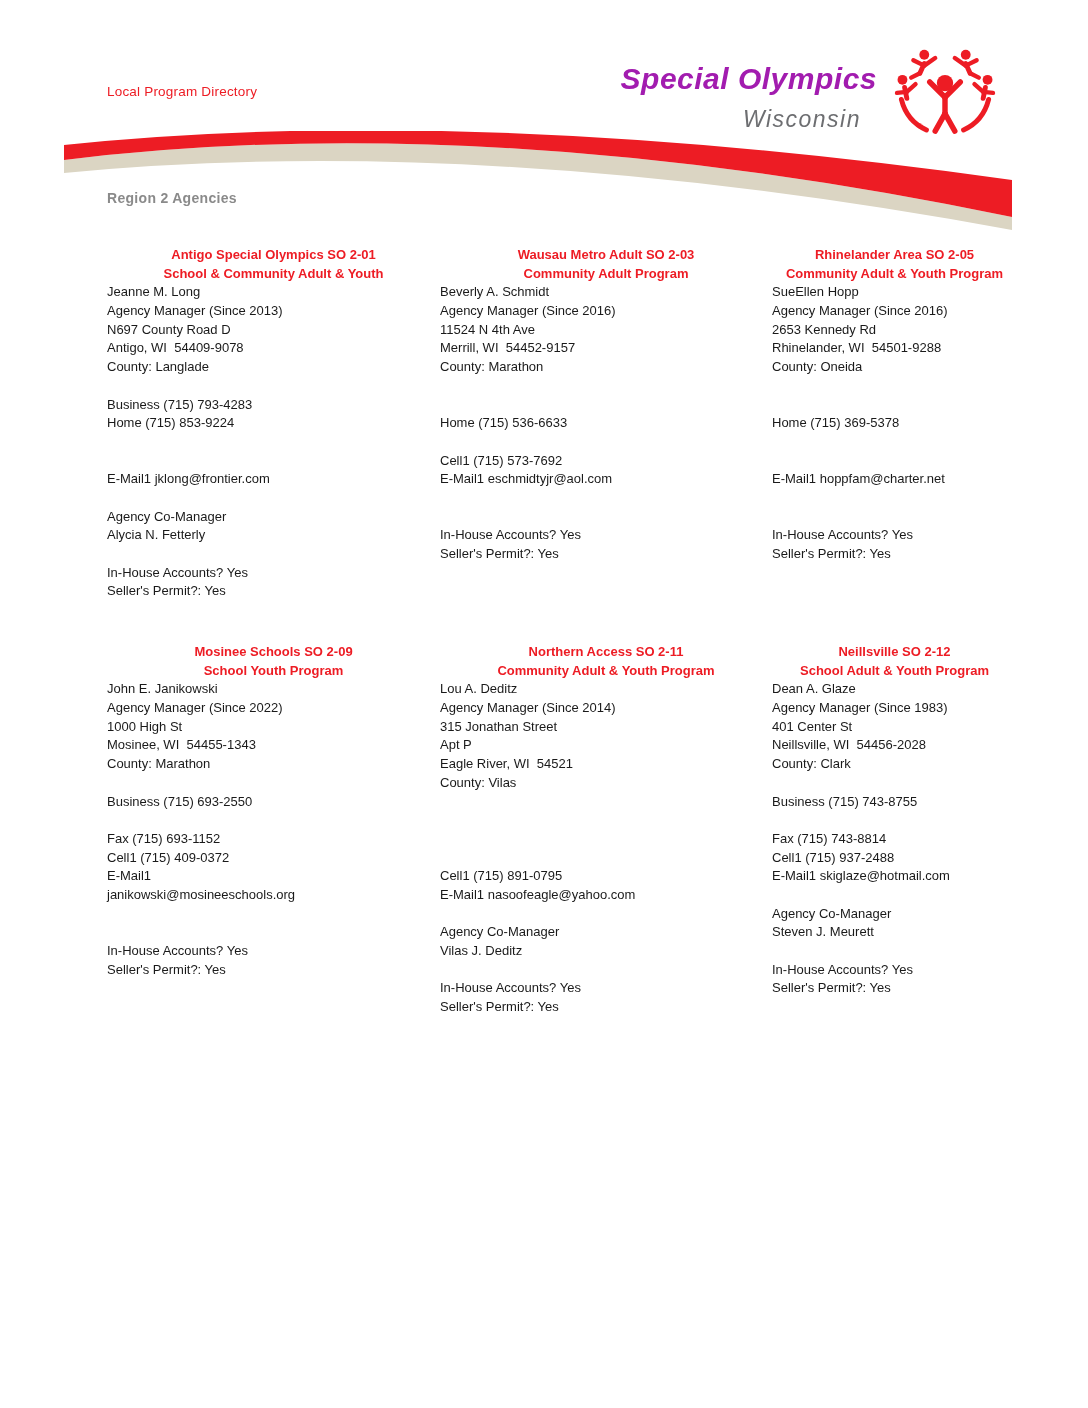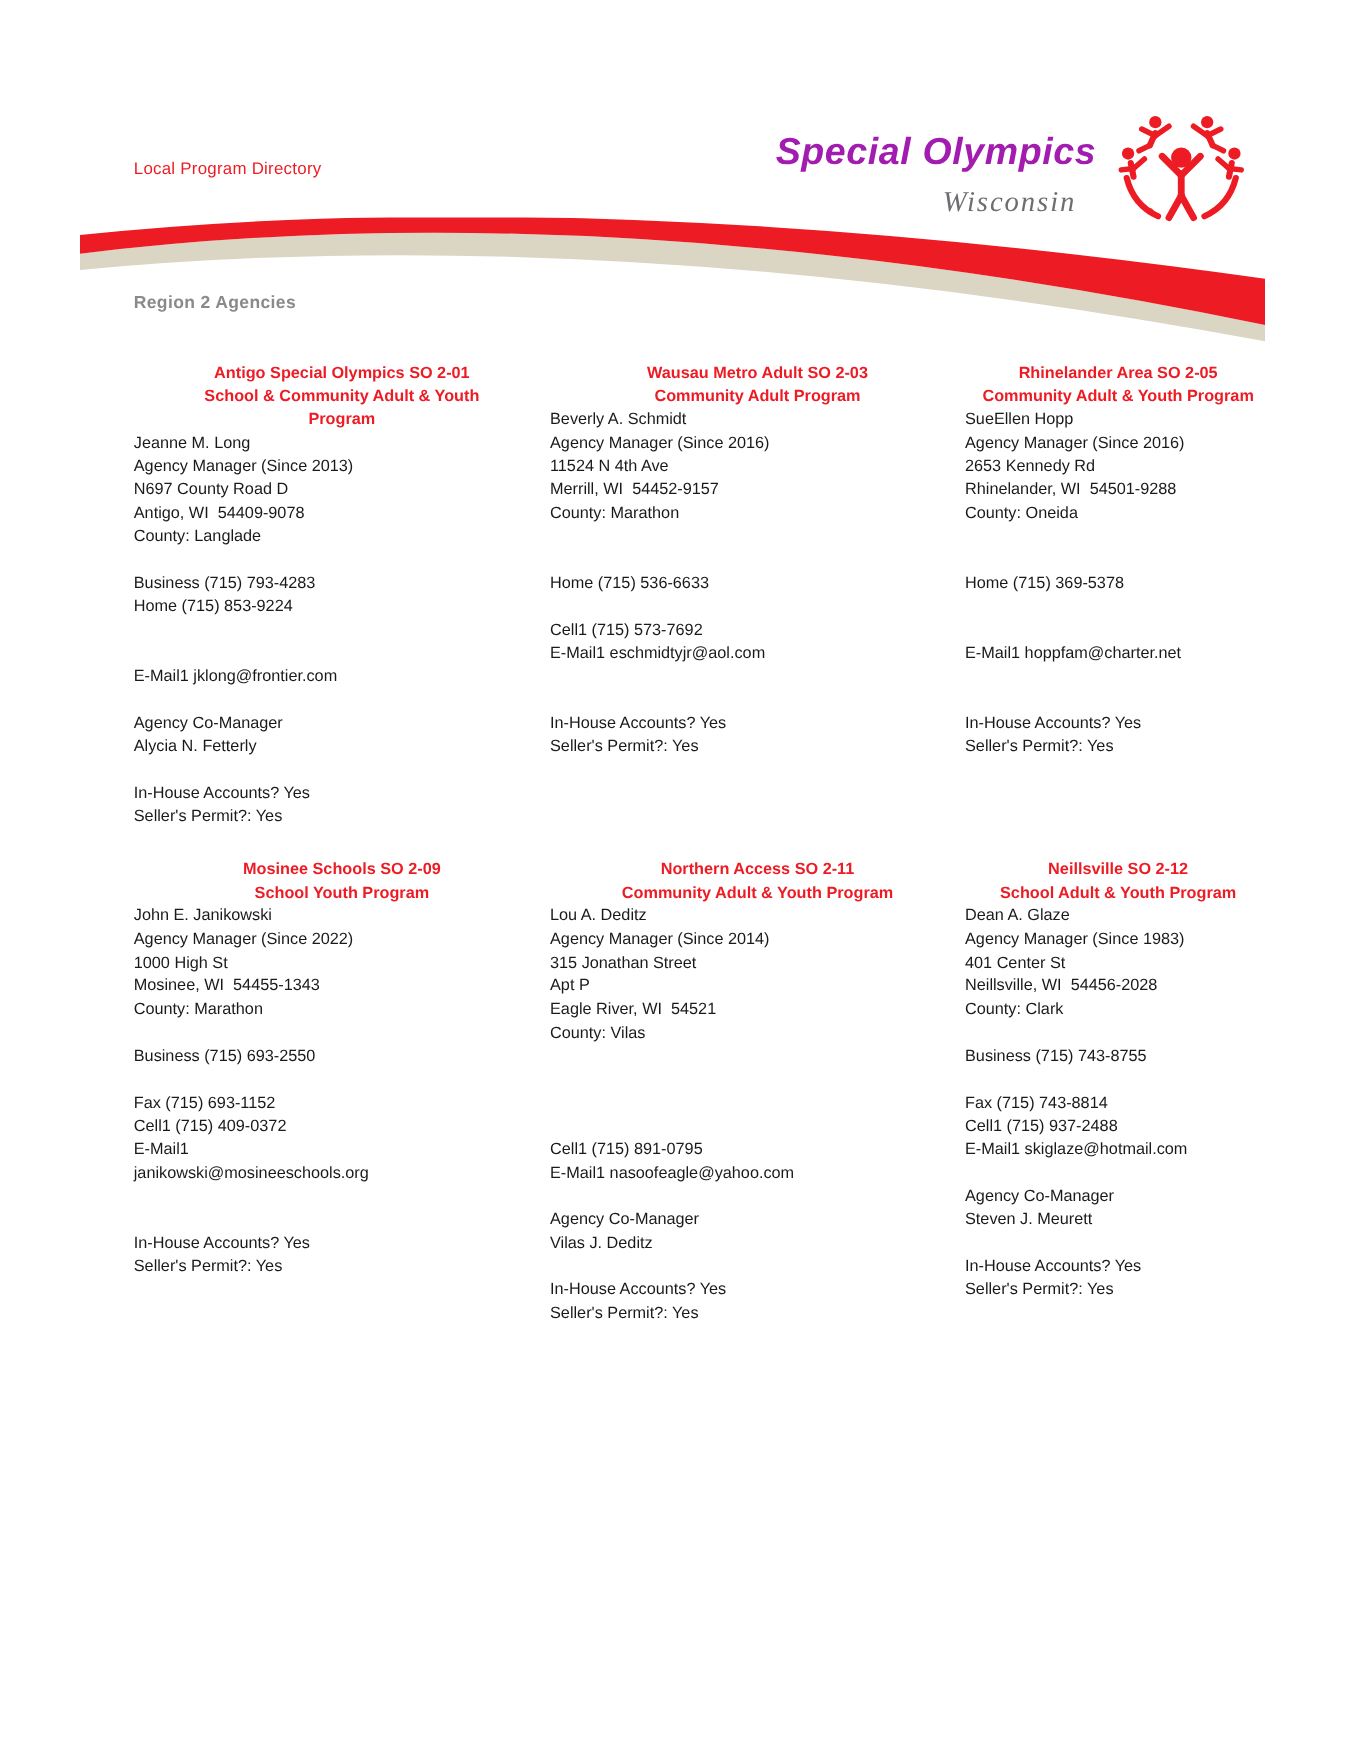--- a/index.html
+++ b/index.html
@@ -1,37 +1,36 @@
 <!DOCTYPE html>
 <html><head>
 <meta charset="utf-8">
 <style>
   html,body{margin:0;padding:0;background:#ffffff;}
   body{
     width:1088px;height:1408px;position:relative;overflow:hidden;
     font-family:"Liberation Sans","DejaVu Sans",sans-serif;
     color:#1a1a1a;
   }
-  .page{position:absolute;inset:0;background:#ffffff;margin-top:43px;}
+  .page{position:absolute;inset:0;background:#ffffff;}
 
   
   .doc-title{
     position:absolute;left:107px;top:84px;
     font-size:13.5px;color:#ed1c24;letter-spacing:.2px;
   }
   .brand-word{
     position:absolute;left:545px;top:62px;width:332px;text-align:right;
     font-size:30px;font-weight:bold;font-style:italic;color:#a21caf;
     letter-spacing:.5px;white-space:nowrap;
   }
   .brand-region{
     position:absolute;left:545px;top:106px;width:316px;text-align:right;
     font-size:23px;font-style:italic;color:#6d6e71;letter-spacing:1.5px;
     white-space:nowrap;
-    font-family:Liberation Serif, serif;
   }
   .logo-box{position:absolute;left:885px;top:46px;width:120px;height:96px;}
   .logo-box .rmark{
     position:absolute;left:32px;top:76px;font-size:8px;color:#ed1c24;
   }
   .swoosh{position:absolute;left:64px;top:131px;width:948px;height:104px;}
   .section-title{
     position:absolute;left:107px;top:190px;
     font-size:14px;font-weight:bold;color:#8a8a8a;letter-spacing:.3px;
   }
@@ -105,21 +104,20 @@
     <path d="M0,29 Q420,-23 947,86 L947,99 Q420,1.5 0,42 Z" fill="#dbd5c3"></path>
     <path d="M0,14 Q400,-28 947,49 L947,86 Q420,-23 0,29 Z" fill="#ed1c24"></path>
   </svg>
 
   <div class="section-title">Region 2 Agencies</div>
 
   <div id="agency-grid">
       <div class="agency-block">
         <div class="line heading">Antigo Special Olympics SO 2-01</div>
         <div class="line heading">School &amp; Community Adult &amp; Youth</div>
-        <div class="line heading">Program</div>
         <div class="line">Jeanne M. Long</div>
         <div class="line">Agency Manager (Since 2013)</div>
         <div class="line">N697 County Road D</div>
         <div class="line">Antigo, WI  54409-9078</div>
         <div class="line">County: Langlade</div>
         <div class="line">&nbsp;</div>
         <div class="line">Business (715) 793-4283</div>
         <div class="line">Home (715) 853-9224</div>
         <div class="line">&nbsp;</div>
         <div class="line">&nbsp;</div>

